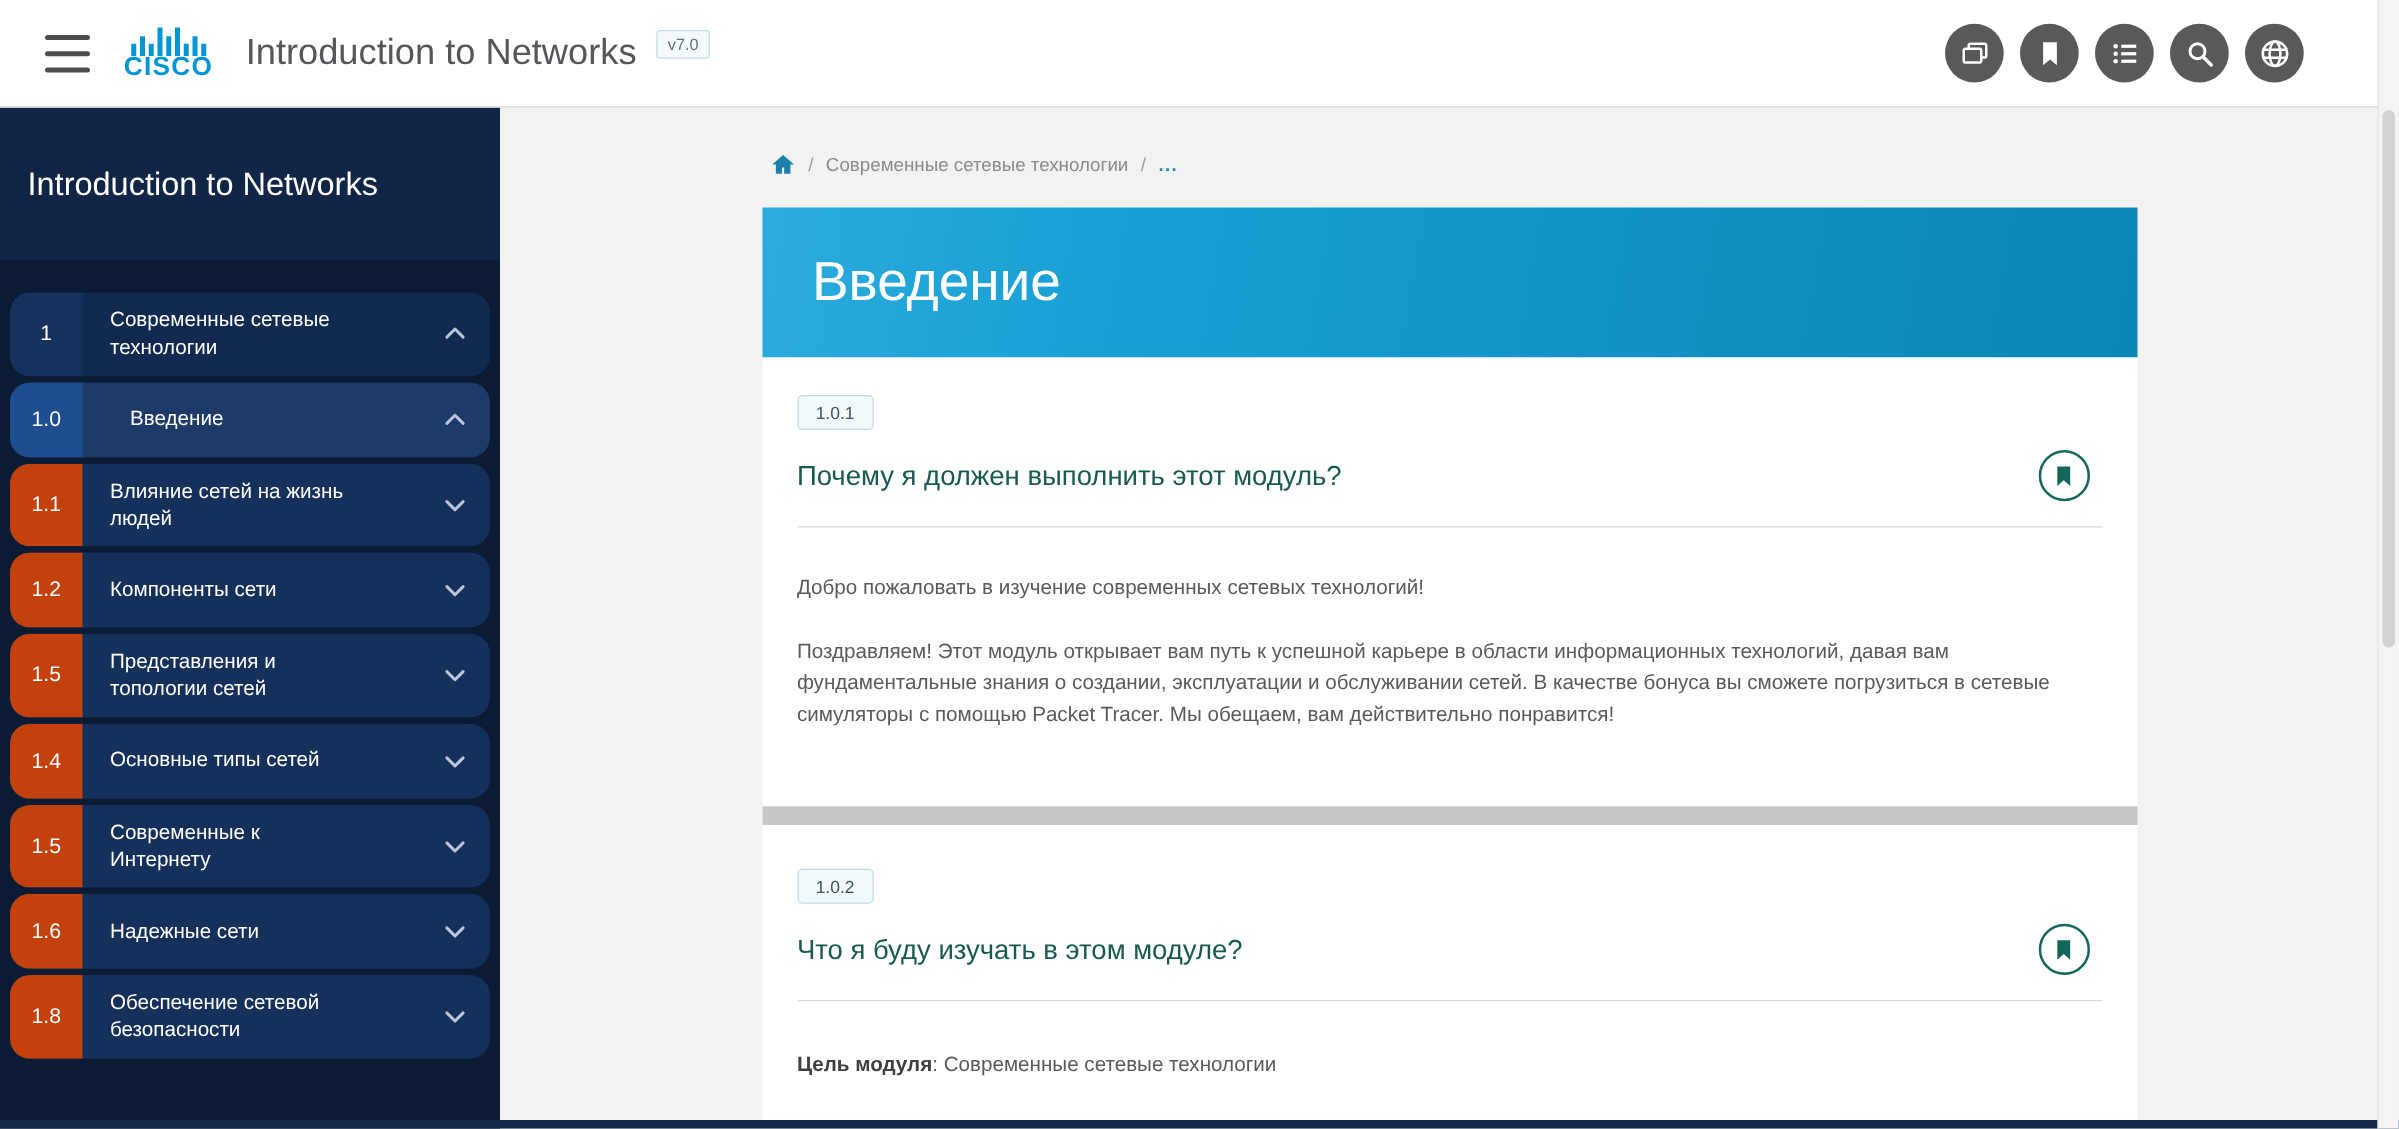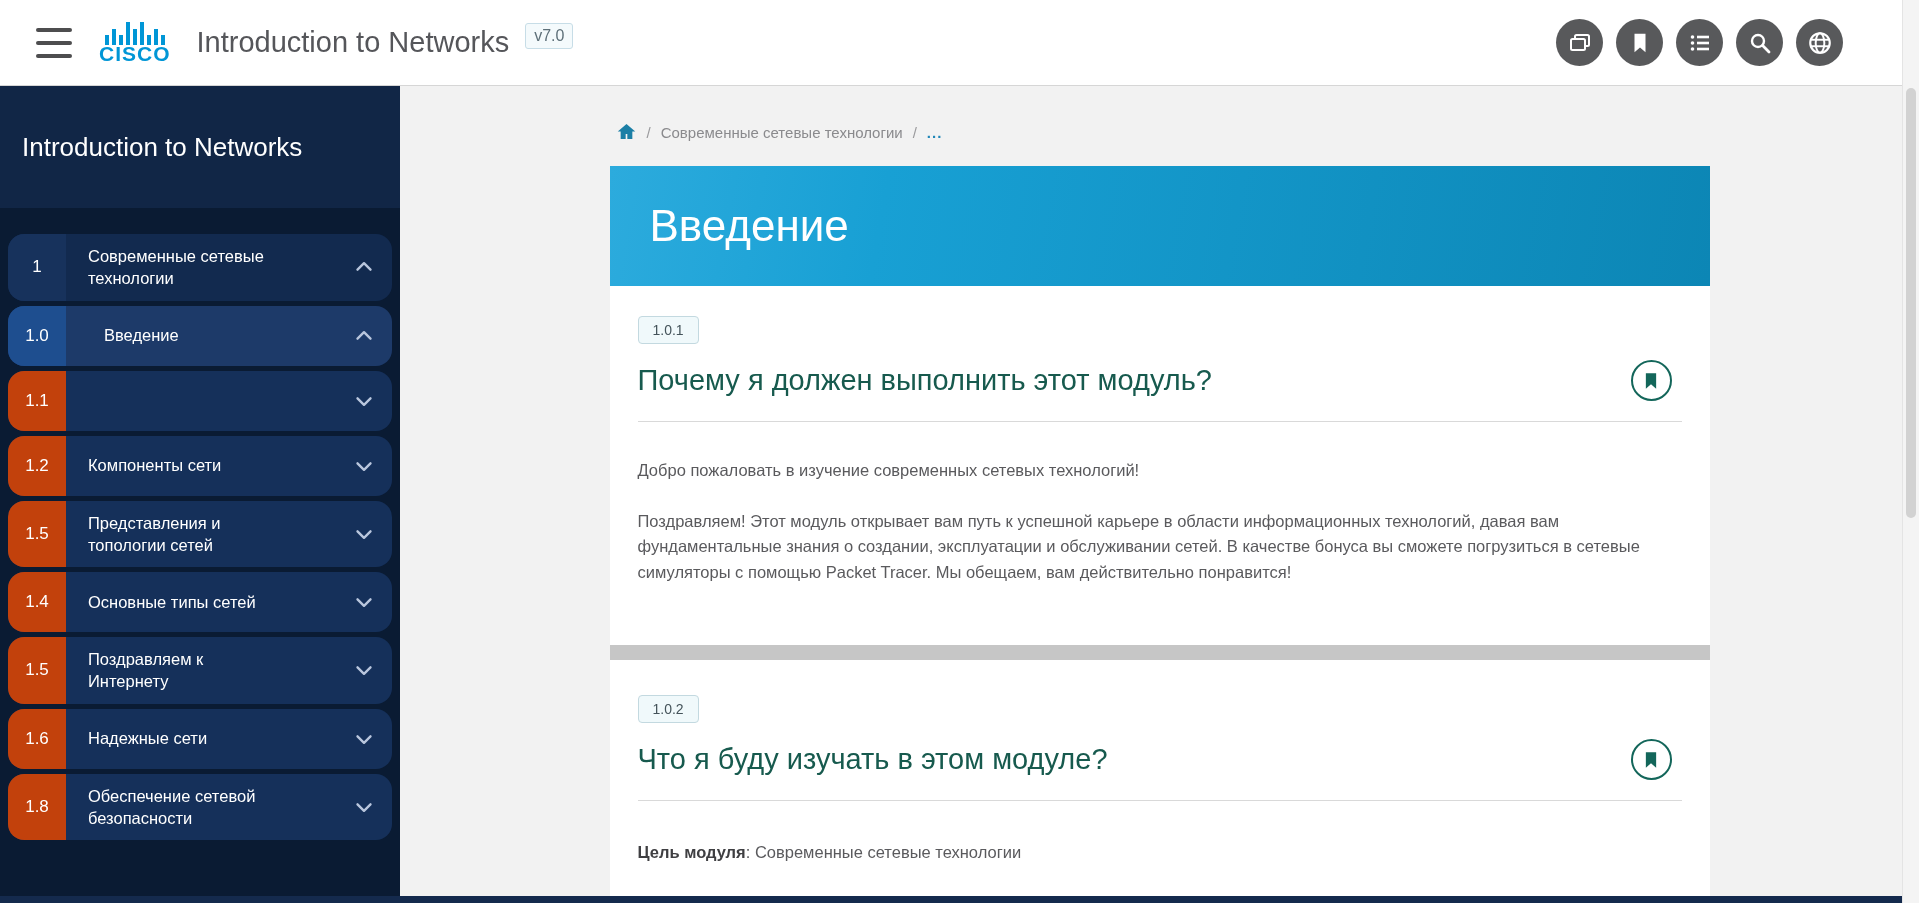--- a/index.html
+++ b/index.html
@@ -17,21 +17,21 @@
     background:#ffffff; border-bottom:1px solid #d6d6d6;
     display:flex; align-items:center; padding:0 34px; z-index:30;
   }
   .hamburger { width:36px; height:30px; display:flex; flex-direction:column; justify-content:space-between; cursor:pointer; margin-left:2px; }
   .hamburger span { display:block; height:4px; background:#4d4d4f; border-radius:2px; }
   .brand { display:flex; flex-direction:column; align-items:center; margin-left:27px; }
   .brand svg { display:block; }
   .brand-name { color:#0096d6; font-weight:bold; font-size:21px; letter-spacing:1px; line-height:0.9; }
   .course-title { margin-left:26px; font-size:29px; font-weight:400; color:#55565a; }
   .version-badge {
-    margin-left:16px; margin-bottom:14px; font-size:16px; color:#5e7079;
+    margin-left:16px; margin-bottom:14px; font-size:13px; color:#5e7079;
     background:#f4fafc; border:1px solid #c7dde7; border-radius:3px; padding:3px 8px;
   }
   .header-actions { margin-left:auto; display:flex; gap:13px; margin-right:42px; }
   .action-circle {
     width:47px; height:47px; border-radius:50%; background:#58595b;
     display:flex; align-items:center; justify-content:center; cursor:pointer;
   }
 
   
   .sidebar {
@@ -83,21 +83,21 @@
   }
   .banner-title { color:#ffffff; font-size:44px; font-weight:400; }
 
   .card { background:#ffffff; }
   .section { padding:30px 28px 0 28px; }
   .sec-badge {
     display:inline-block; font-size:14px; color:#44535a;
     background:#f0f9fb; border:1px solid #c3d9e0; border-radius:4px; padding:5px 14px;
   }
   .sec-head-row { display:flex; align-items:center; justify-content:space-between; margin-top:16px; }
-  .sec-title { color:#175a4e; font-size:29px; font-weight:400; }
+  .sec-title { color:#175a4e; font-size:22px; font-weight:400; }
   .bookmark-btn {
     width:41px; height:41px; border-radius:50%; border:2px solid #13665a; background:#ffffff;
     display:flex; align-items:center; justify-content:center; cursor:pointer; flex:0 0 41px; margin-right:10px;
   }
   .sec-rule { border:none; border-top:1px solid #d9d9d9; margin-top:20px; }
   .para { font-size:16.5px; line-height:1.55; color:#5a5a5d; }
   .section-1 .para-group { margin-top:36px; display:flex; flex-direction:column; gap:25px; padding-bottom:60px; }
   .section-divider { height:15px; background:#c6c6c6; }
   .section-2 { padding-top:35px; }
   .objective { margin-top:42px; font-size:16.5px; color:#5a5a5d; padding-bottom:40px; }
@@ -206,20 +206,21 @@
     <div class="lbl">Введение</div>
     <div class="chev">
       <svg width="26" height="26" viewBox="0 0 24 24">
         <polyline points="6,9.5 12,15.5 18,9.5" fill="none" stroke="currentColor" stroke-width="2.2" stroke-linecap="round" stroke-linejoin="round"></polyline>
       </svg>
     </div>
   </div>
 
   <div class="nav-item">
     <div class="num">1.1</div>
+    <div class="lbl">Влияние сетей на жизнь людей</div>
     <div class="chev">
       <svg width="26" height="26" viewBox="0 0 24 24">
         <polyline points="6,9.5 12,15.5 18,9.5" fill="none" stroke="currentColor" stroke-width="2.2" stroke-linecap="round" stroke-linejoin="round"></polyline>
       </svg>
     </div>
   </div>
 
   <div class="nav-item">
     <div class="num">1.2</div>
     <div class="lbl">Компоненты сети</div>
@@ -245,21 +246,21 @@
     <div class="lbl">Основные типы сетей</div>
     <div class="chev">
       <svg width="26" height="26" viewBox="0 0 24 24">
         <polyline points="6,9.5 12,15.5 18,9.5" fill="none" stroke="currentColor" stroke-width="2.2" stroke-linecap="round" stroke-linejoin="round"></polyline>
       </svg>
     </div>
   </div>
 
   <div class="nav-item">
     <div class="num">1.5</div>
-    <div class="lbl">Поздравляем к Интернету</div>
+    <div class="lbl">Современные к Интернету</div>
     <div class="chev">
       <svg width="26" height="26" viewBox="0 0 24 24">
         <polyline points="6,9.5 12,15.5 18,9.5" fill="none" stroke="currentColor" stroke-width="2.2" stroke-linecap="round" stroke-linejoin="round"></polyline>
       </svg>
     </div>
   </div>
 
   <div class="nav-item">
     <div class="num">1.6</div>
     <div class="lbl">Надежные сети</div>

